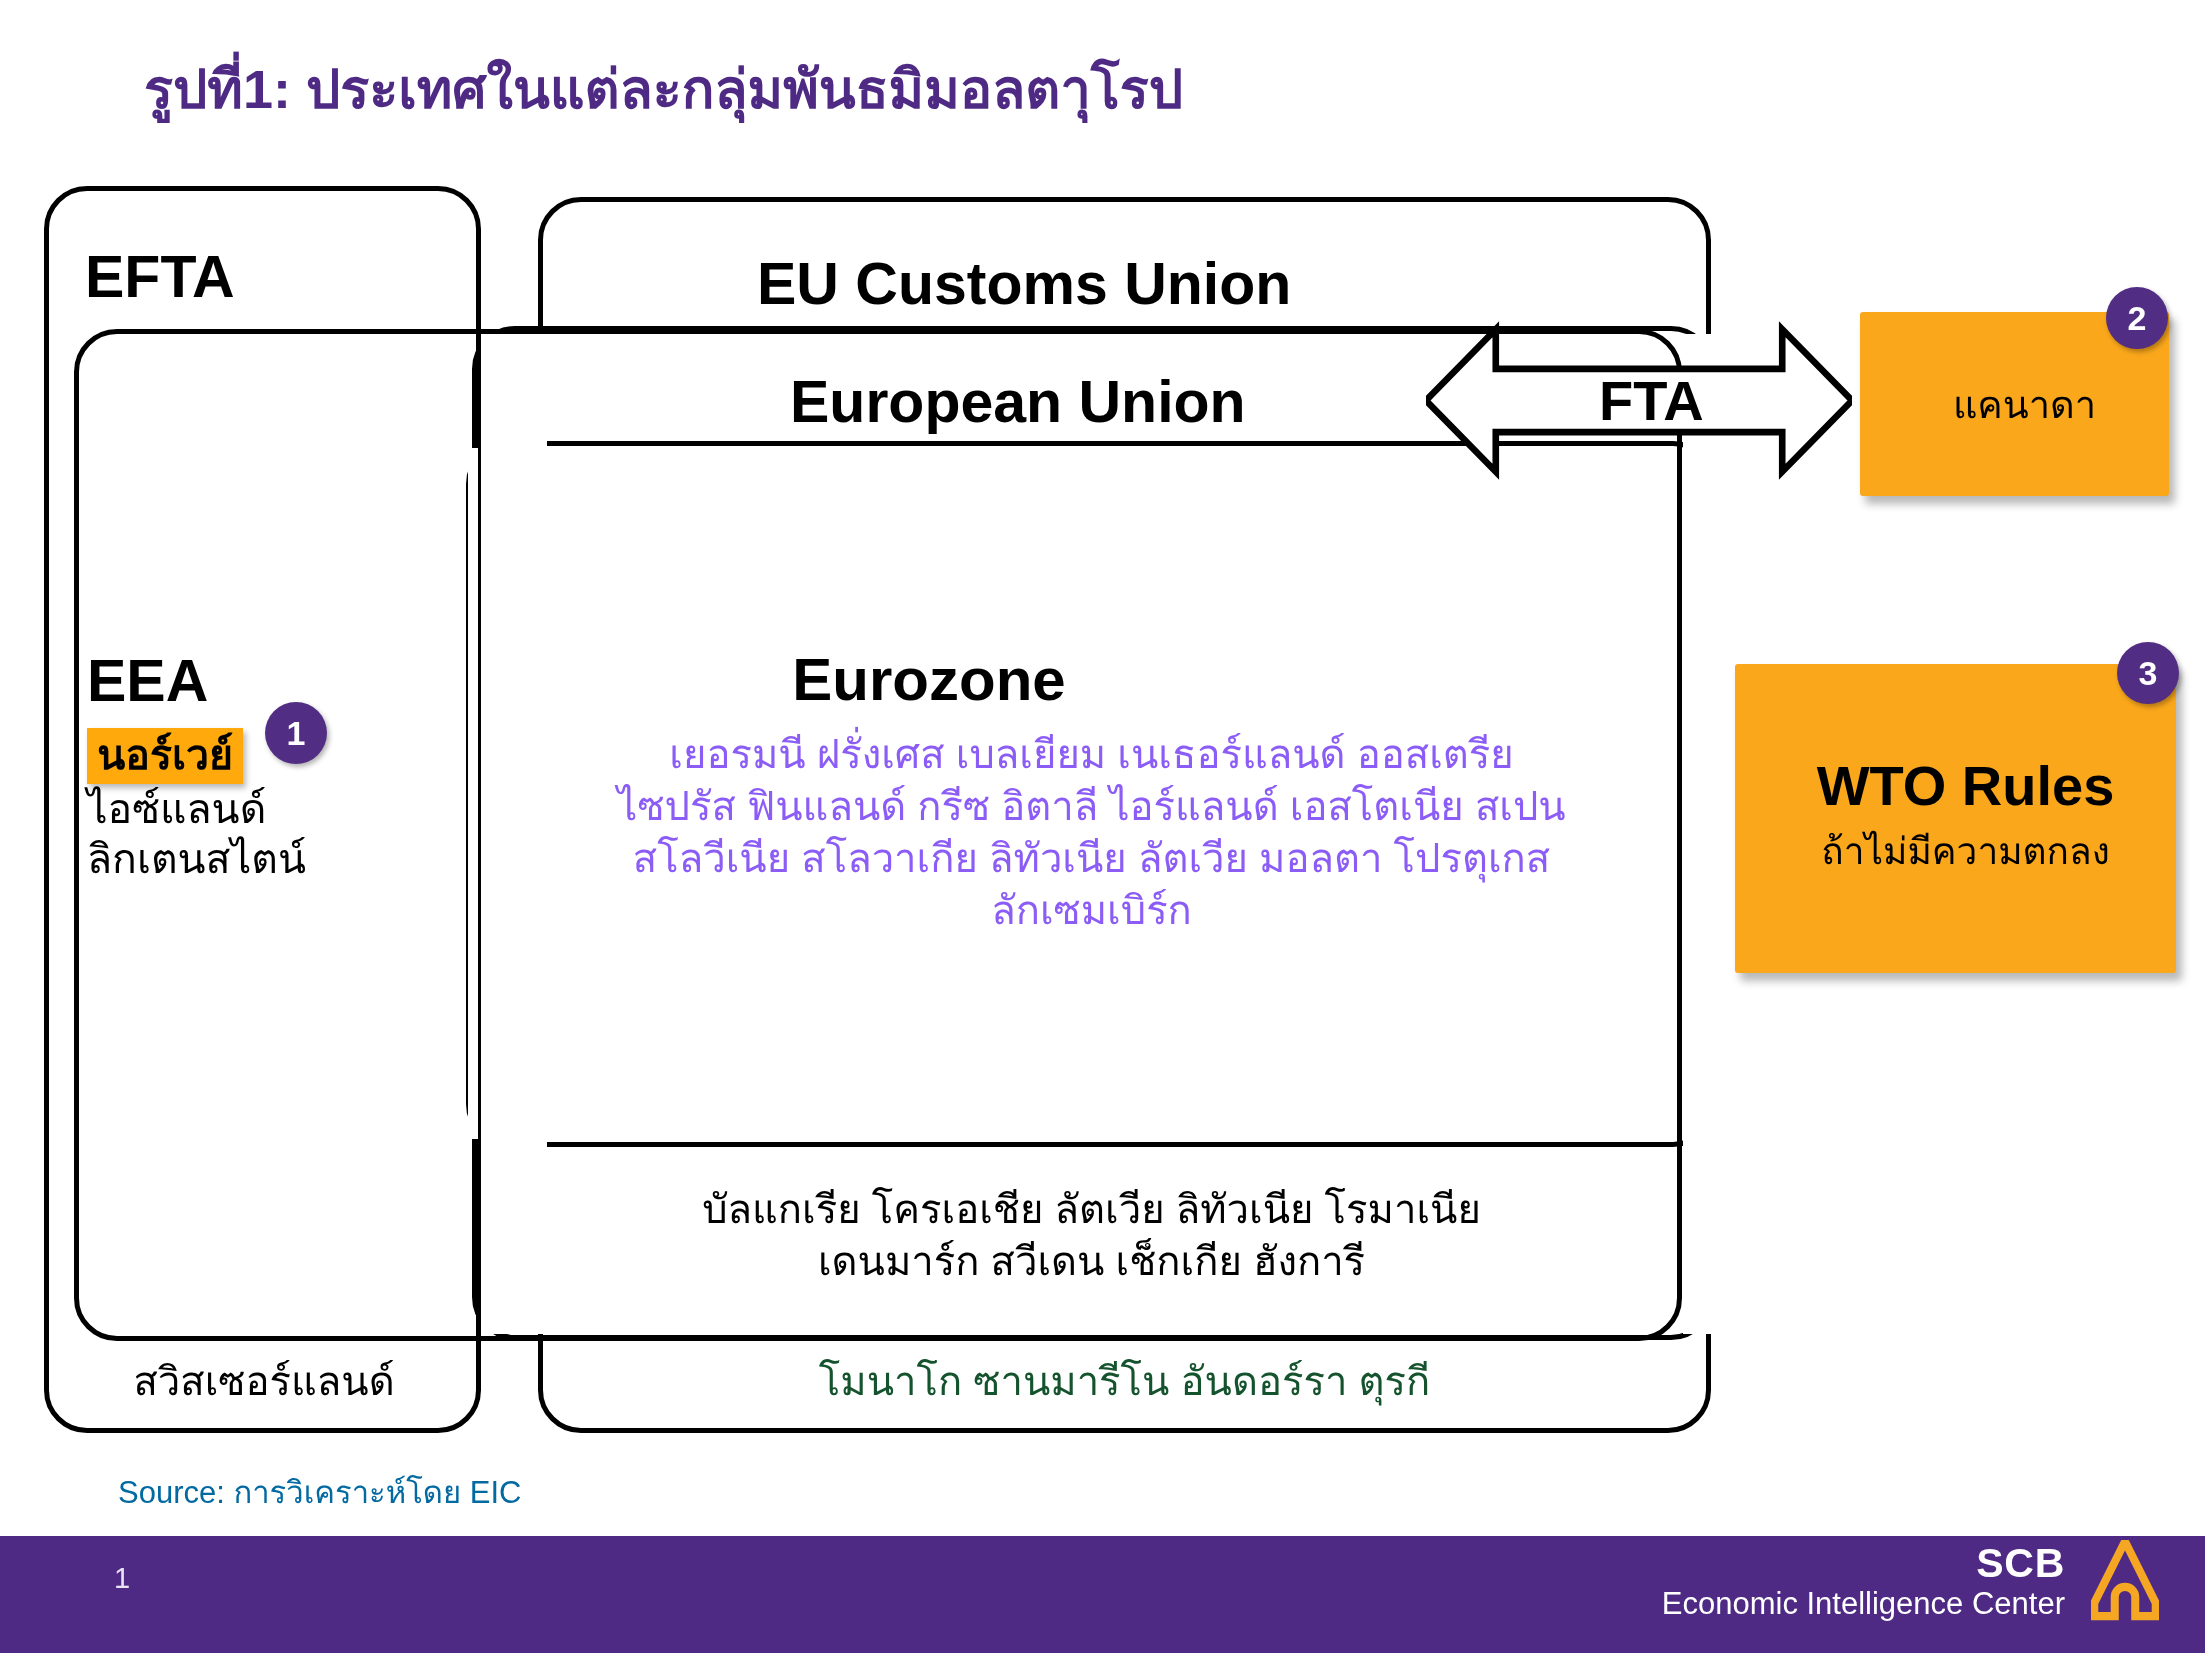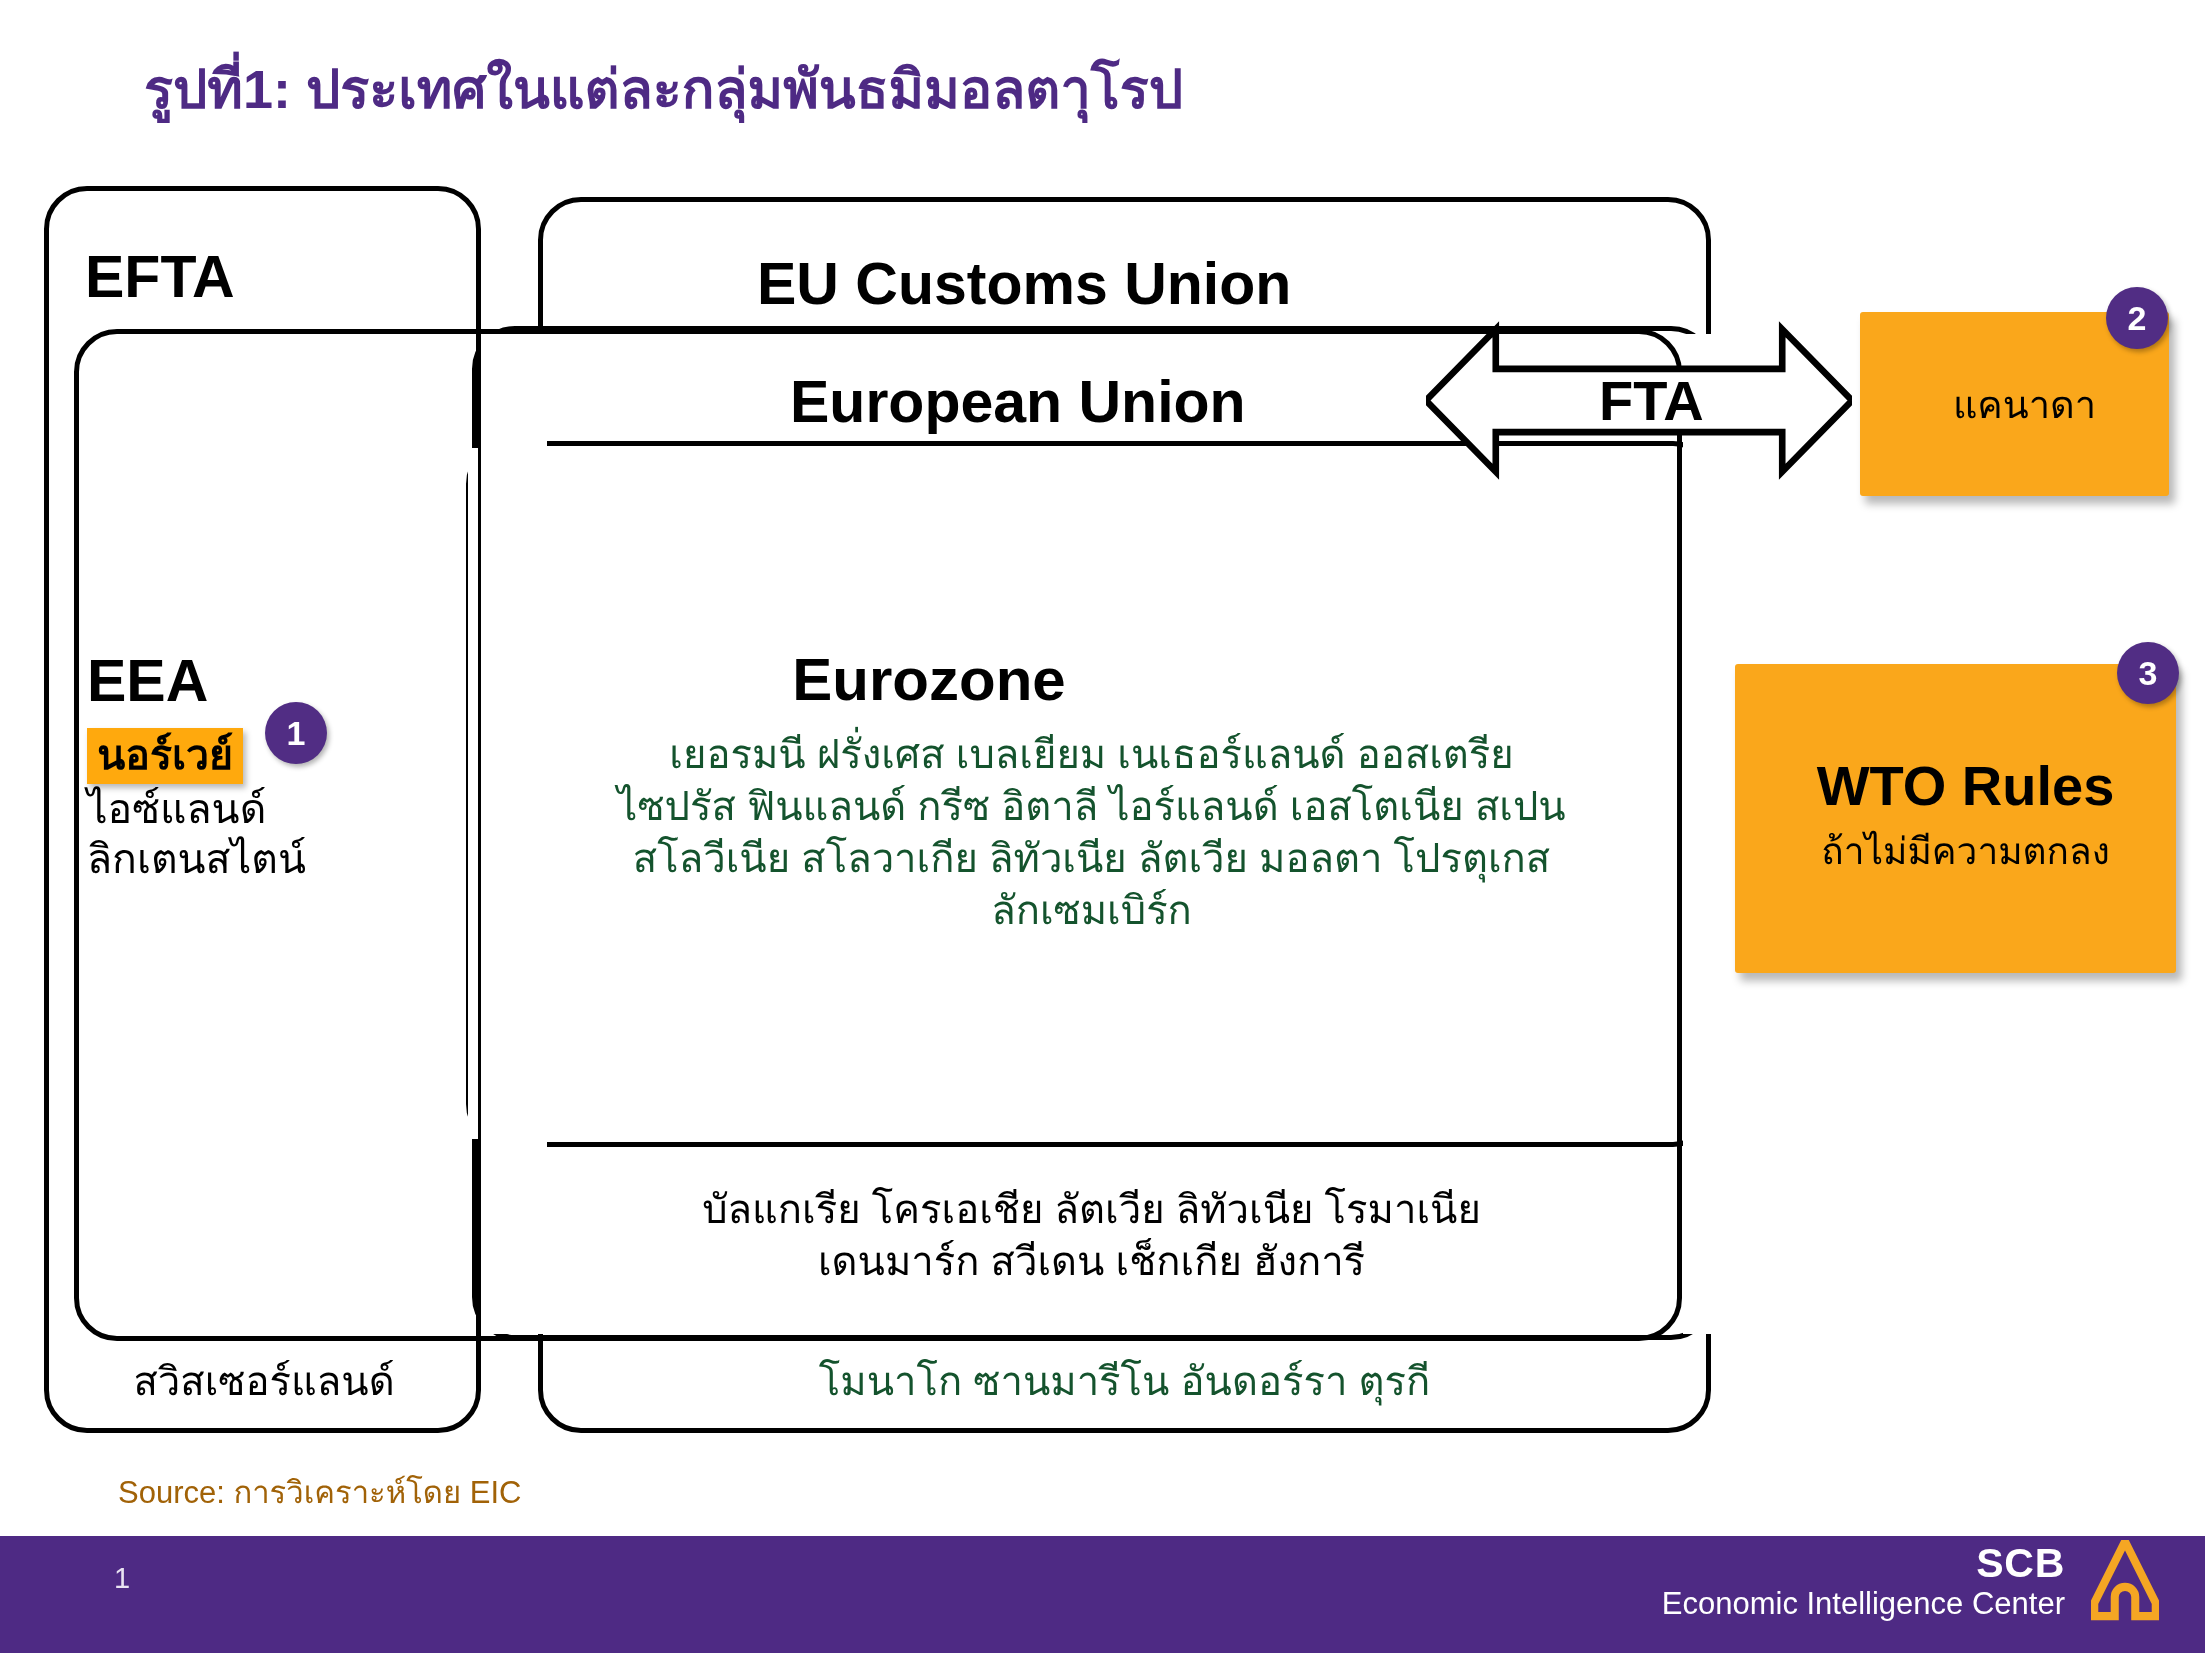--- a/index.html
+++ b/index.html
@@ -174,21 +174,21 @@
   .lbl-eurozone span { margin-left: -379px; display: inline-block; }
 
   #eurozone-countries {
     position: absolute;
     left: 507px;
     top: 728px;
     width: 1169px;
     text-align: center;
     font-size: 40px;
     line-height: 1.30;
-    color: #14532d;
+    color: #8b5cf6;
   }
 
   
   #eu-other-countries {
     position: absolute;
     left: 507px;
     top: 1183px;
     width: 1169px;
     text-align: center;
     font-size: 40px;
@@ -261,21 +261,21 @@
   }
   .wto-title { font-size: 56px; font-weight: bold; line-height: 1.05; }
   .wto-sub   { font-size: 37px; margin-top: 5.9px; }
 
   
   #source {
     position: absolute;
     left: 118px;
     top: 1467px;
     font-size: 31px;
-    color: #a16207;
+    color: #0369a1;
     text-align: right;
   }
 
   
   #footer {
     position: absolute;
     left: 0;
     bottom: 0;
     width: 2205px;
     height: 118px;

